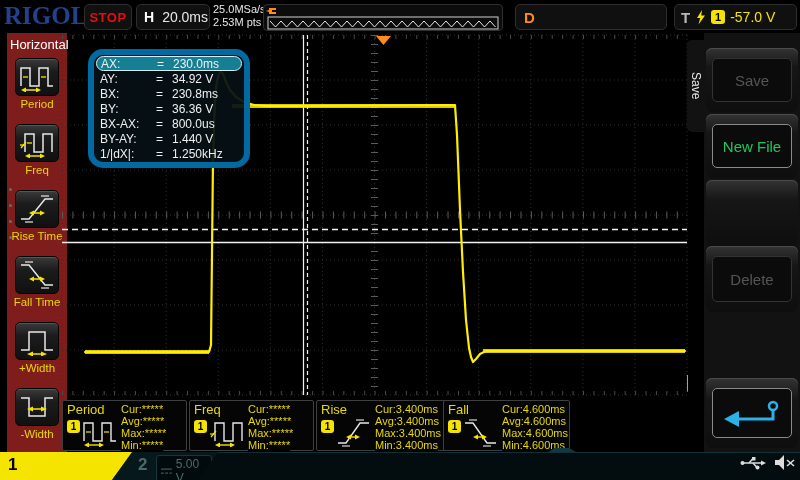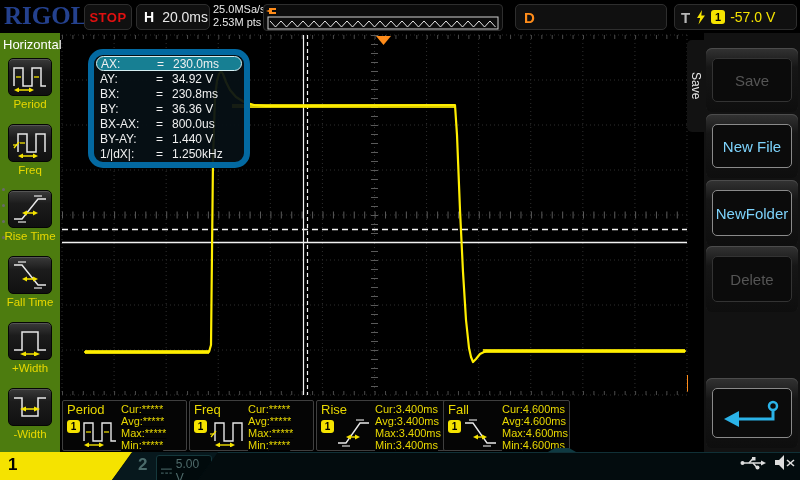--- a/index.html
+++ b/index.html
@@ -27,21 +27,21 @@
   #d-box .d-lab { color:#ff8c1a; font-weight:bold; font-size:15px; margin-right:14px; }
   #d-box .d-val { color:#f0f0f0; font-size:15px; }
   #t-box { left:674px; width:123px; padding:0 6px; }
   #t-box .t-lab { color:#b8b8b8; font-weight:bold; font-size:15px; margin-right:5px; }
   #t-box .t-ch { background:#f5e300; color:#000; font-weight:bold; font-size:11px;
     width:14px; height:14px; border-radius:3px; display:flex; align-items:center;
     justify-content:center; margin:0 5px; }
   #t-box .t-lev { color:#f5e300; font-size:14px; }
 
   
-  #leftmenu { left:0; top:33px; width:60px; height:419px; background:#4d7c0f; }
+  #leftmenu { left:7px; top:33px; width:60px; height:419px; background:#7f1d1d; }
   #lm-title { position:absolute; left:3px; top:4px; color:#fff; font-size:13px; }
   .menu-item-box { position:absolute; left:8px; width:44px; height:38px;
     background:linear-gradient(180deg,#3a3a3a,#1c1c1c 35%,#101010);
     border:1px solid #050505; border-radius:5px; box-shadow:inset 0 1px 0 #555;
     display:flex; align-items:center; justify-content:center; }
   .menu-item-label { position:absolute; left:0; width:60px; text-align:center;
     color:#e8d800; font-size:11.5px; white-space:nowrap; }
   .lm-dot { position:absolute; left:2px; width:3px; height:3px; border-radius:50%;
     background:#6a6a6a; }
 
@@ -60,21 +60,21 @@
   
   #rightpanel { left:704px; top:33px; width:96px; height:419px; background:#121212; }
   #rp-tab { left:687px; top:40px; width:18px; height:92px; background:#121212;
     border-radius:5px 0 0 5px; display:flex; align-items:center; justify-content:center; }
   #rp-tab span { writing-mode:vertical-rl; color:#e8e8e8; font-size:12px; }
   .rp-pad { position:absolute; left:706px; width:92px; border-radius:6px;
     background:linear-gradient(180deg,#333,#161616 30%,#0e0e0e); box-shadow:inset 0 1px 0 #4c4c4c; }
   .rp-btn { position:absolute; left:712px; width:80px; background:#0b0b0b;
     border-radius:5px; display:flex; align-items:center; justify-content:center;
     font-size:15px; }
-  .rp-btn.en { border:1px solid #8a8a8a; color:#7dd3fc; }
+  .rp-btn.en { border:1px solid #8a8a8a; color:#22c55e; }
   .rp-btn.dis { border:1px solid #333; color:#555; }
 
   
   .meas-box { position:absolute; top:400px; height:51px; background:#050505;
     border:1px solid #3f3f3f; border-radius:2px; }
   .meas-title { position:absolute; left:4px; top:1px; color:#e8d800; font-size:13px; }
   .meas-badge { position:absolute; left:4px; top:19px; width:13px; height:13px;
     background:#f5e300; color:#000; border-radius:3px; font-size:10px; font-weight:bold;
     display:flex; align-items:center; justify-content:center; }
   .meas-icon { position:absolute; left:19px; top:16px; }
@@ -323,23 +323,20 @@
   <div class="rp-btn dis" style="top:58px;height:44px">
     <span>Save</span>
   </div>
 
   <div class="rp-pad" style="top:114px;height:64px"></div>
   <div class="rp-btn en" style="top:124px;height:44px">
     <span>New File</span>
   </div>
 
   <div class="rp-pad" style="top:180px;height:66px"></div>
-  <div class="rp-btn en" style="top:190px;height:46px">
-    <span>NewFolder</span>
-  </div>
 
   <div class="rp-pad" style="top:246px;height:66px"></div>
   <div class="rp-btn dis" style="top:256px;height:46px">
     <span>Delete</span>
   </div>
 
   <div class="rp-pad" style="top:378px;height:70px"></div>
   <div class="rp-btn en" style="top:388px;height:50px">
     <svg width="62" height="30" viewBox="0 0 62 30">
       <circle cx="52" cy="8" r="4" fill="none" stroke="#2bb3e8" stroke-width="2.5"></circle>

